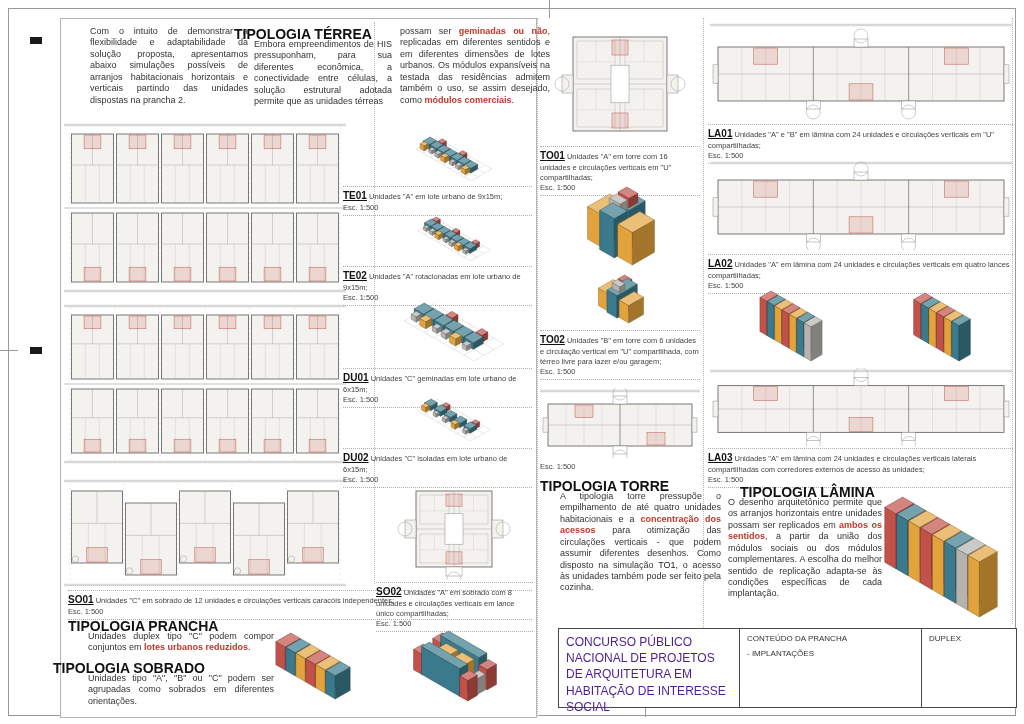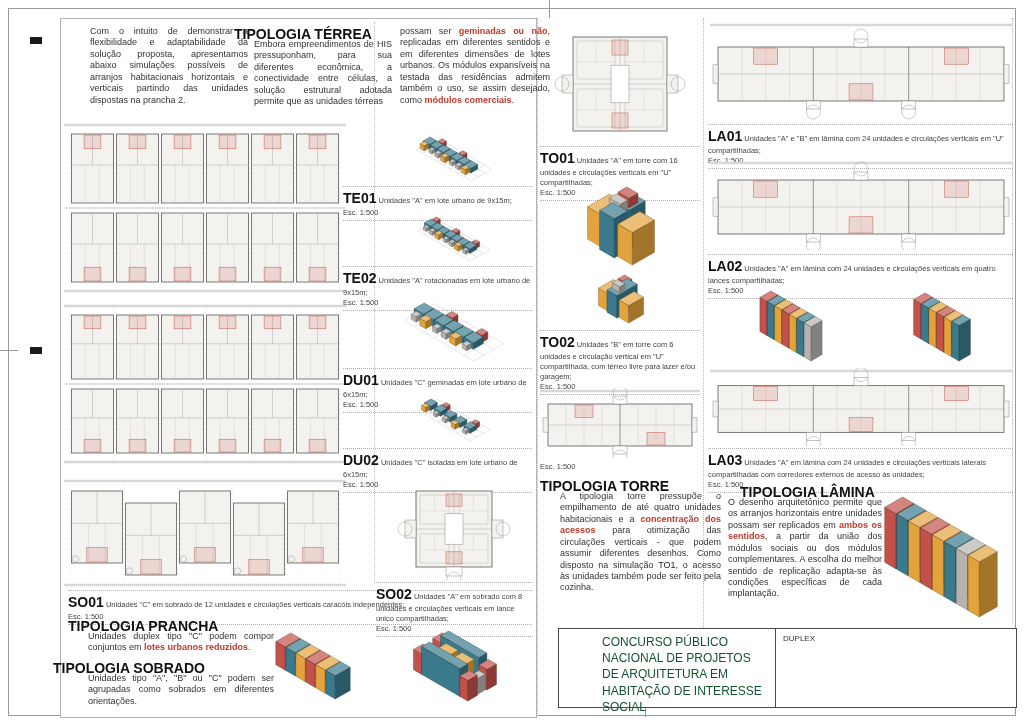--- a/index.html
+++ b/index.html
@@ -7,30 +7,30 @@
        font-family:"Liberation Sans",sans-serif;overflow:hidden;}
   .border-outer{position:absolute;left:8px;top:8px;width:1006px;height:706px;
                 border:1px solid #9a9a9a;}
   .panel{position:absolute;border:1px solid #b5b5b5;background:#fff;}
   .para{position:absolute;font-size:9px;line-height:1.27;color:#333;text-align:justify;margin-left:20px;}
   .h{position:absolute;font-size:14px;font-weight:bold;color:#111;}
   .red{color:#C0392B;font-weight:bold;}
   .b{font-weight:normal;color:#222;}
   .cap{position:absolute;font-size:7.5px;line-height:1.35;color:#444;
        border-top:1px dotted #adadad;border-bottom:1px dotted #adadad;padding:2px 0;}
-  .cap .code{font-weight:bold;font-size:14px;color:#111;}
+  .cap .code{font-weight:bold;font-size:10px;color:#111;text-decoration:underline;}
   .cap .scale{display:block;}
   .scale-note{position:absolute;font-size:7.5px;color:#444;}
   .fig{position:absolute;}
   .vdot{position:absolute;width:0;border-left:1px dotted #b8b8b8;}
   .mark{position:absolute;background:#1a1a1a;}
   .tick{position:absolute;background:#9a9a9a;}
   .tb{position:absolute;display:flex;border:1px solid #4a4a4a;background:#fff;}
   .tb>div{padding:5px 7px;box-sizing:border-box;}
-  .tb .t1{width:180px;font-size:12px;line-height:1.35;color:#14532d;margin-left:36px;}
+  .tb .t1{width:180px;font-size:12px;line-height:1.35;color:#4c1d95;}
   .tb .t2{width:182px;border-left:1px solid #4a4a4a;font-size:8px;color:#333;}
   .tb .t3{flex:1;border-left:1px solid #4a4a4a;font-size:8px;color:#333;}
   .tb .sub{margin-top:6px;}
   .tb .num{font-size:42px;color:#1a1a1a;margin-top:2px;letter-spacing:1px;}
 </style>
 </head>
 <body>
 
 <div class="border-outer"></div>
 <div class="tick" style="left:549px;top:0;width:1px;height:18px;"></div>
@@ -866,16 +866,20 @@
       <polygon points="106.1,44.3 117.4,50.8 99.5,61.1 88.2,54.6" fill="rgb(204,202,198)" stroke="rgb(100,98,96)" stroke-width="0.4"></polygon>
       <polygon points="88.2,109.6 99.5,116.1 99.5,61.1 88.2,54.6" fill="rgb(182,179,174)" stroke="rgb(100,98,96)" stroke-width="0.4"></polygon>
       <polygon points="117.4,105.8 99.5,116.1 99.5,61.1 117.4,50.8" fill="rgb(131,129,125)" stroke="rgb(100,98,96)" stroke-width="0.4"></polygon>
       <polygon points="118.0,51.1 129.3,57.7 111.4,68.0 100.1,61.5" fill="rgb(235,191,119)" stroke="rgb(125,90,33)" stroke-width="0.4"></polygon>
       <polygon points="100.1,116.5 111.4,123.0 111.4,68.0 100.1,61.5" fill="rgb(227,163,60)" stroke="rgb(125,90,33)" stroke-width="0.4"></polygon>
       <polygon points="129.3,112.7 111.4,123.0 111.4,68.0 129.3,57.7" fill="rgb(163,117,43)" stroke="rgb(125,90,33)" stroke-width="0.4"></polygon>
     </svg></div>
 
 <div class="tb" style="left:558px;top:628px;width:457px;height:78px;">
   <div class="t1">CONCURSO PÚBLICO NACIONAL DE PROJETOS DE ARQUITETURA EM HABITAÇÃO DE INTERESSE SOCIAL</div>
+  <div class="t2">
+    <div>CONTEÚDO DA PRANCHA</div>
+    <div class="sub">- IMPLANTAÇÕES</div>
+  </div>
   <div class="t3">
     <div>DUPLEX</div>
   </div>
 </div>
 
 </body></html>

